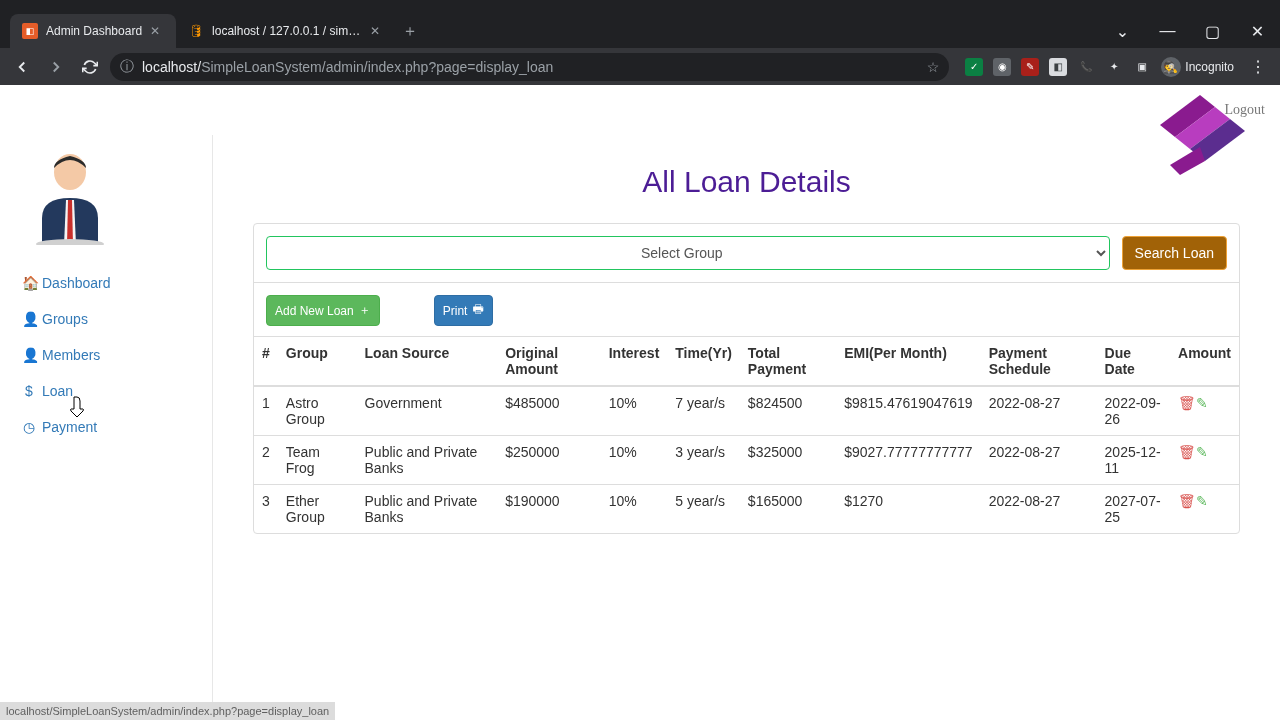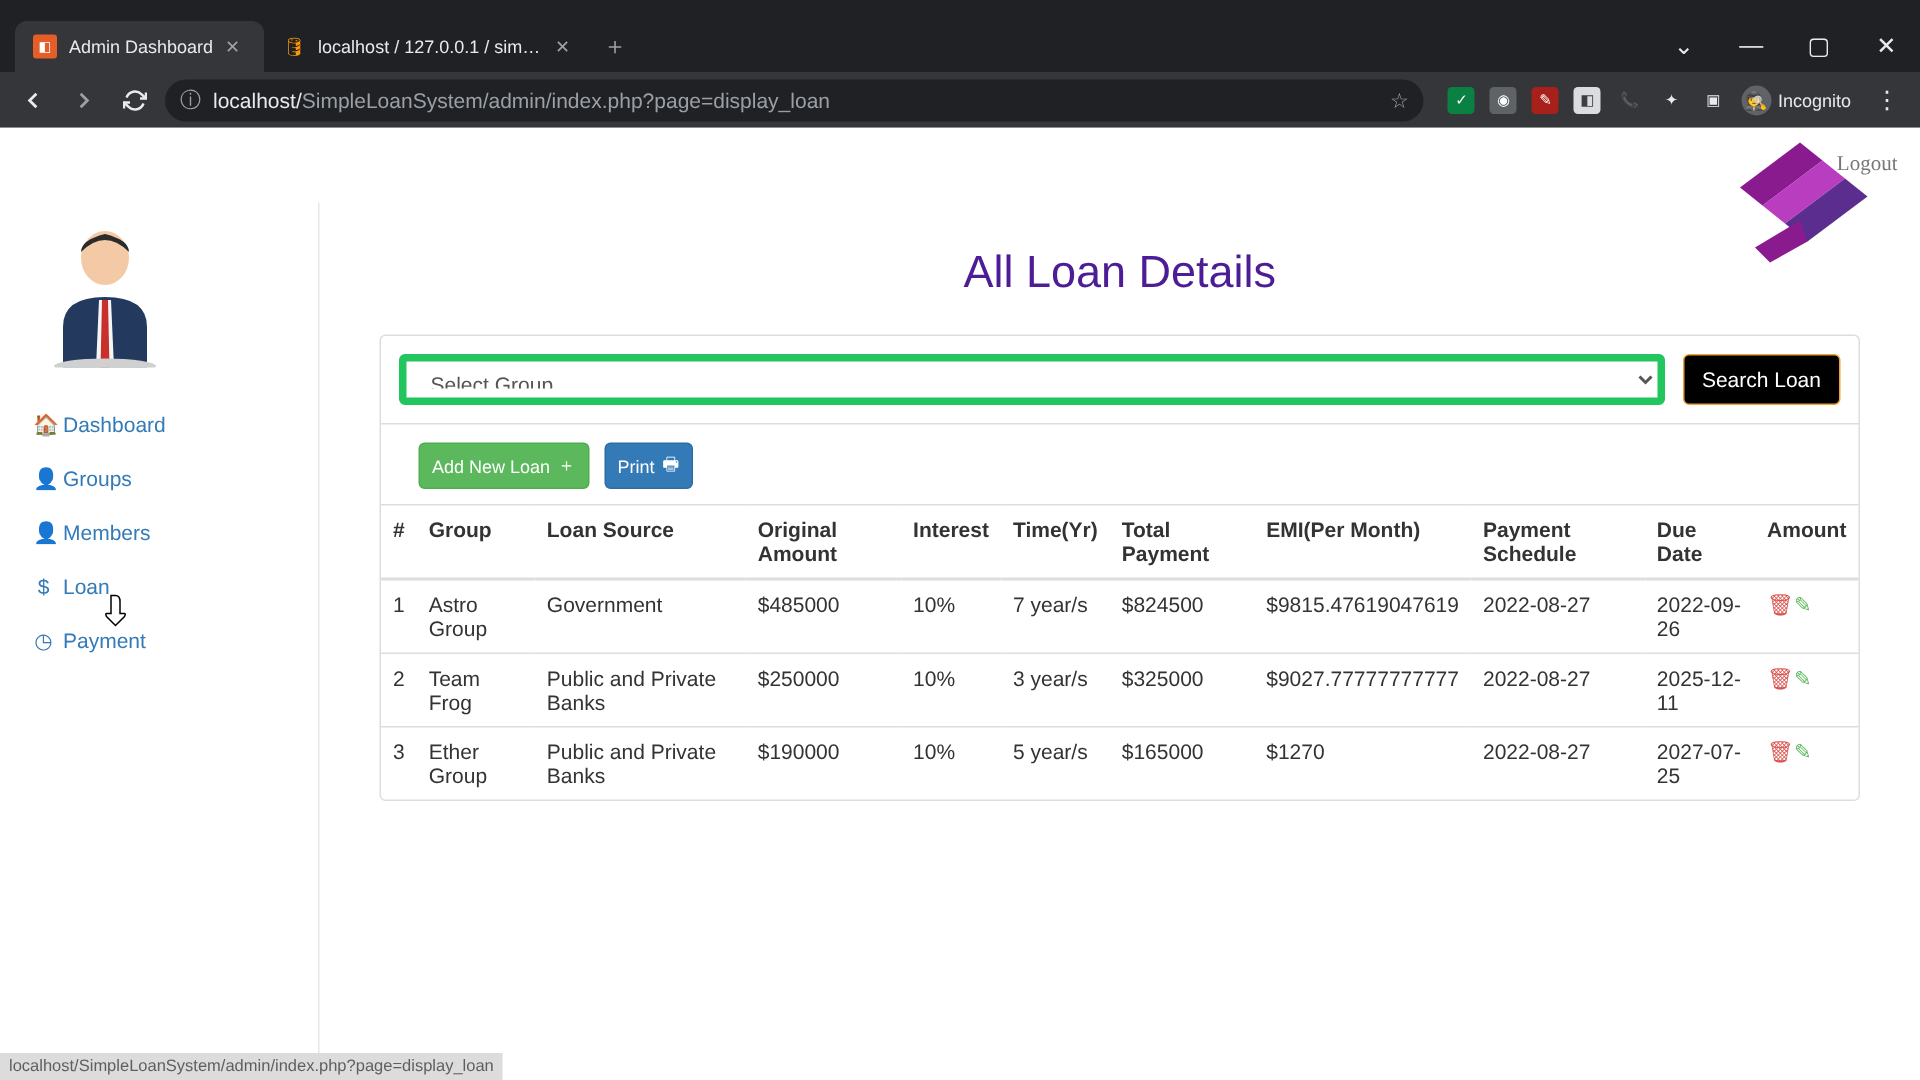--- a/index.html
+++ b/index.html
@@ -37,25 +37,25 @@
   .avatar-svg { width: 80px; height: 95px; }
   .nav-list { list-style: none; }
   .nav-list li { padding: 10px 2px; }
   .nav-list a { color: #337ab7; text-decoration: none; font-size: 14px; display: flex; align-items: center; gap: 6px; cursor: pointer; }
   .sb-ico { width: 14px; text-align: center; display: inline-block; }
 
   .main { flex: 1; padding: 30px 40px; overflow: auto; }
   .page-title { text-align: center; font-size: 30px; font-weight: 500; color: #4c1d95; margin-bottom: 24px; }
   .panel { border: 1px solid #ddd; border-radius: 4px; }
   .panel-head { padding: 12px; border-bottom: 1px solid #ddd; display: flex; gap: 12px; }
-  .select-grp { flex: 1; height: 34px; border: 5px solid #22c55e; border-radius: 4px; padding: 6px 12px; font-size: 14px; color: #555; background: #fff; }
+  .select-grp { flex: 1; height: 34px; border: 1px solid #22c55e; border-radius: 4px; padding: 6px 12px; font-size: 14px; color: #555; background: #fff; text-align: center; }
   .btn { display: inline-flex; align-items: center; gap: 5px; padding: 6px 12px; border-radius: 4px; font-size: 14px; cursor: pointer; border: 1px solid transparent; color: #fff; white-space: nowrap; }
-  .btn-warning { background: #000000; border-color: #eea236; }
-  .btn-success { background: #5cb85c; border-color: #4cae4c; font-size: 12px; padding: 4px 8px; margin-left: 13px; }
-  .btn-primary { background: #337ab7; border-color: #2e6da4; font-size: 12px; padding: 4px 8px; }
+  .btn-warning { background: #a16207; border-color: #eea236; }
+  .btn-success { background: #5cb85c; border-color: #4cae4c; font-size: 12px; padding: 4px 8px; }
+  .btn-primary { background: #337ab7; border-color: #2e6da4; font-size: 12px; padding: 4px 8px; margin-left: 44px; }
   .action-row { padding: 12px 12px 0 12px; display: flex; gap: 10px; }
 
   table { width: 100%; border-collapse: collapse; margin-top: 10px; }
   th, td { text-align: left; padding: 8px; border-top: 1px solid #ddd; font-size: 14px; color: #333; vertical-align: top; }
   th { border-bottom: 2px solid #ddd; font-weight: 700; }
   .act-ico { width: 14px; height: 14px; display: inline-block; cursor: pointer; }
   .trash { color: #d9534f; }
   .edit { color: #5cb85c; }
   .pager-link { display: block; padding: 10px 12px; color: #337ab7; font-size: 14px; cursor: pointer; }
 

